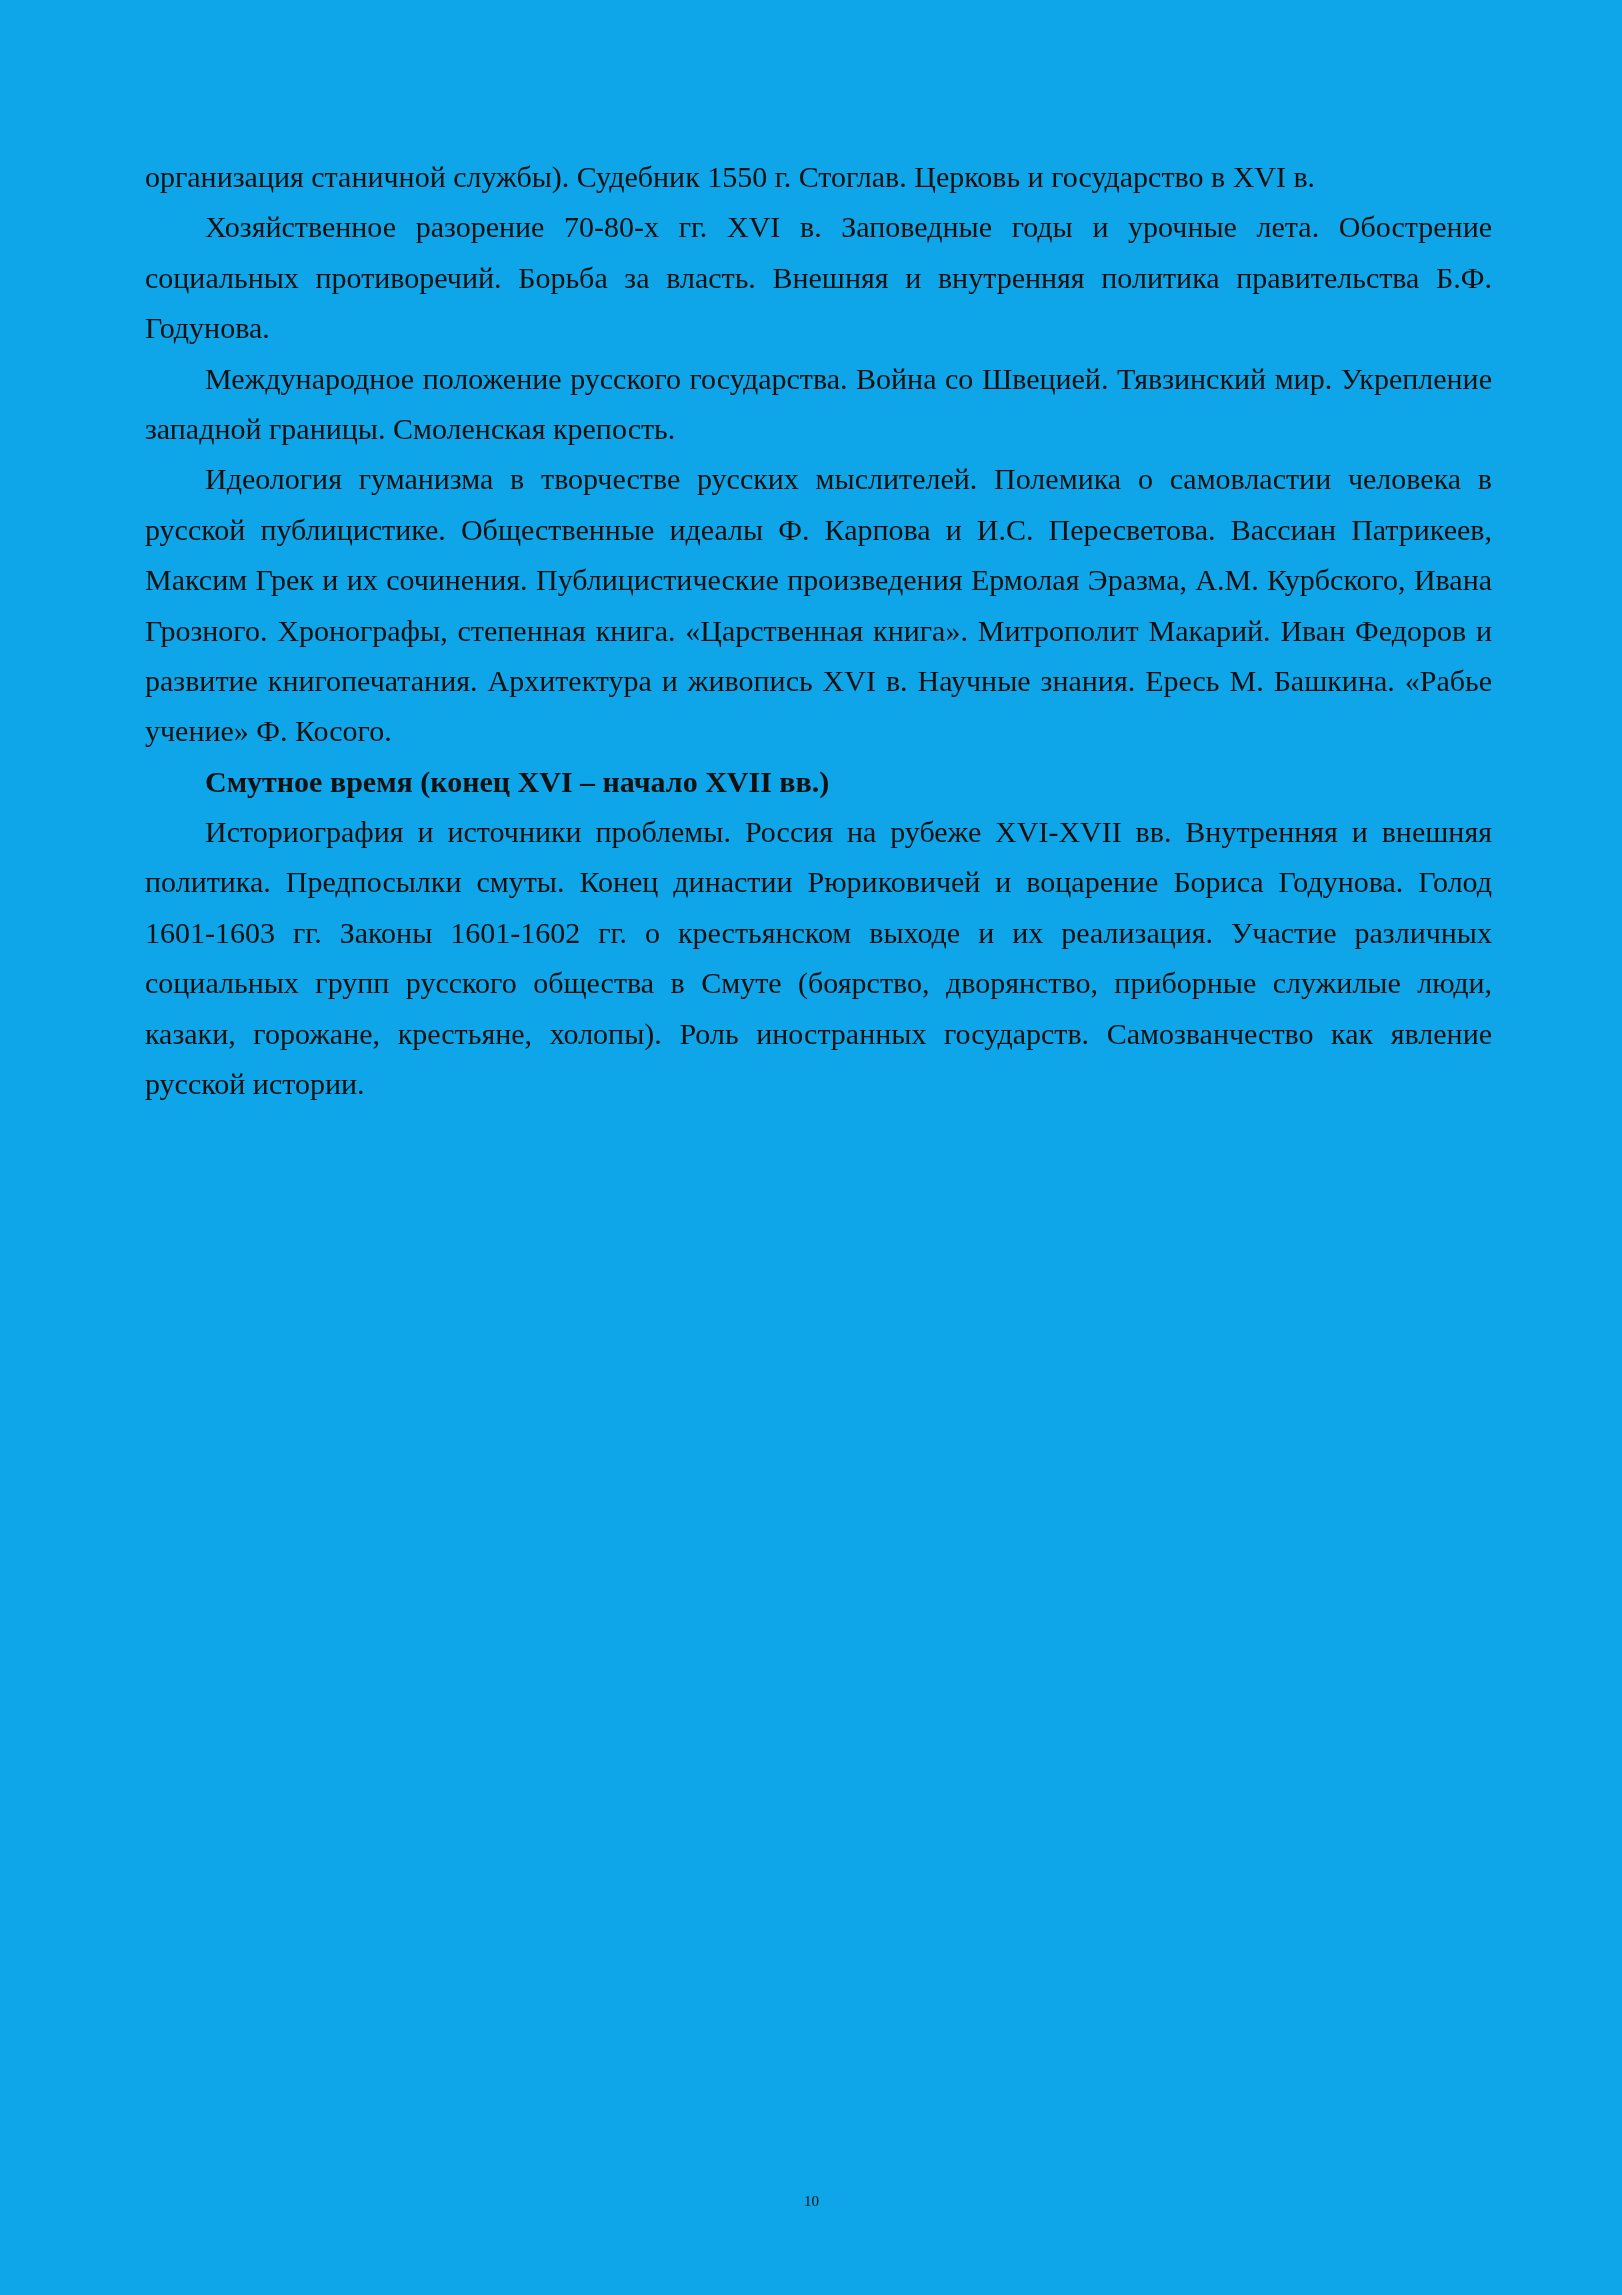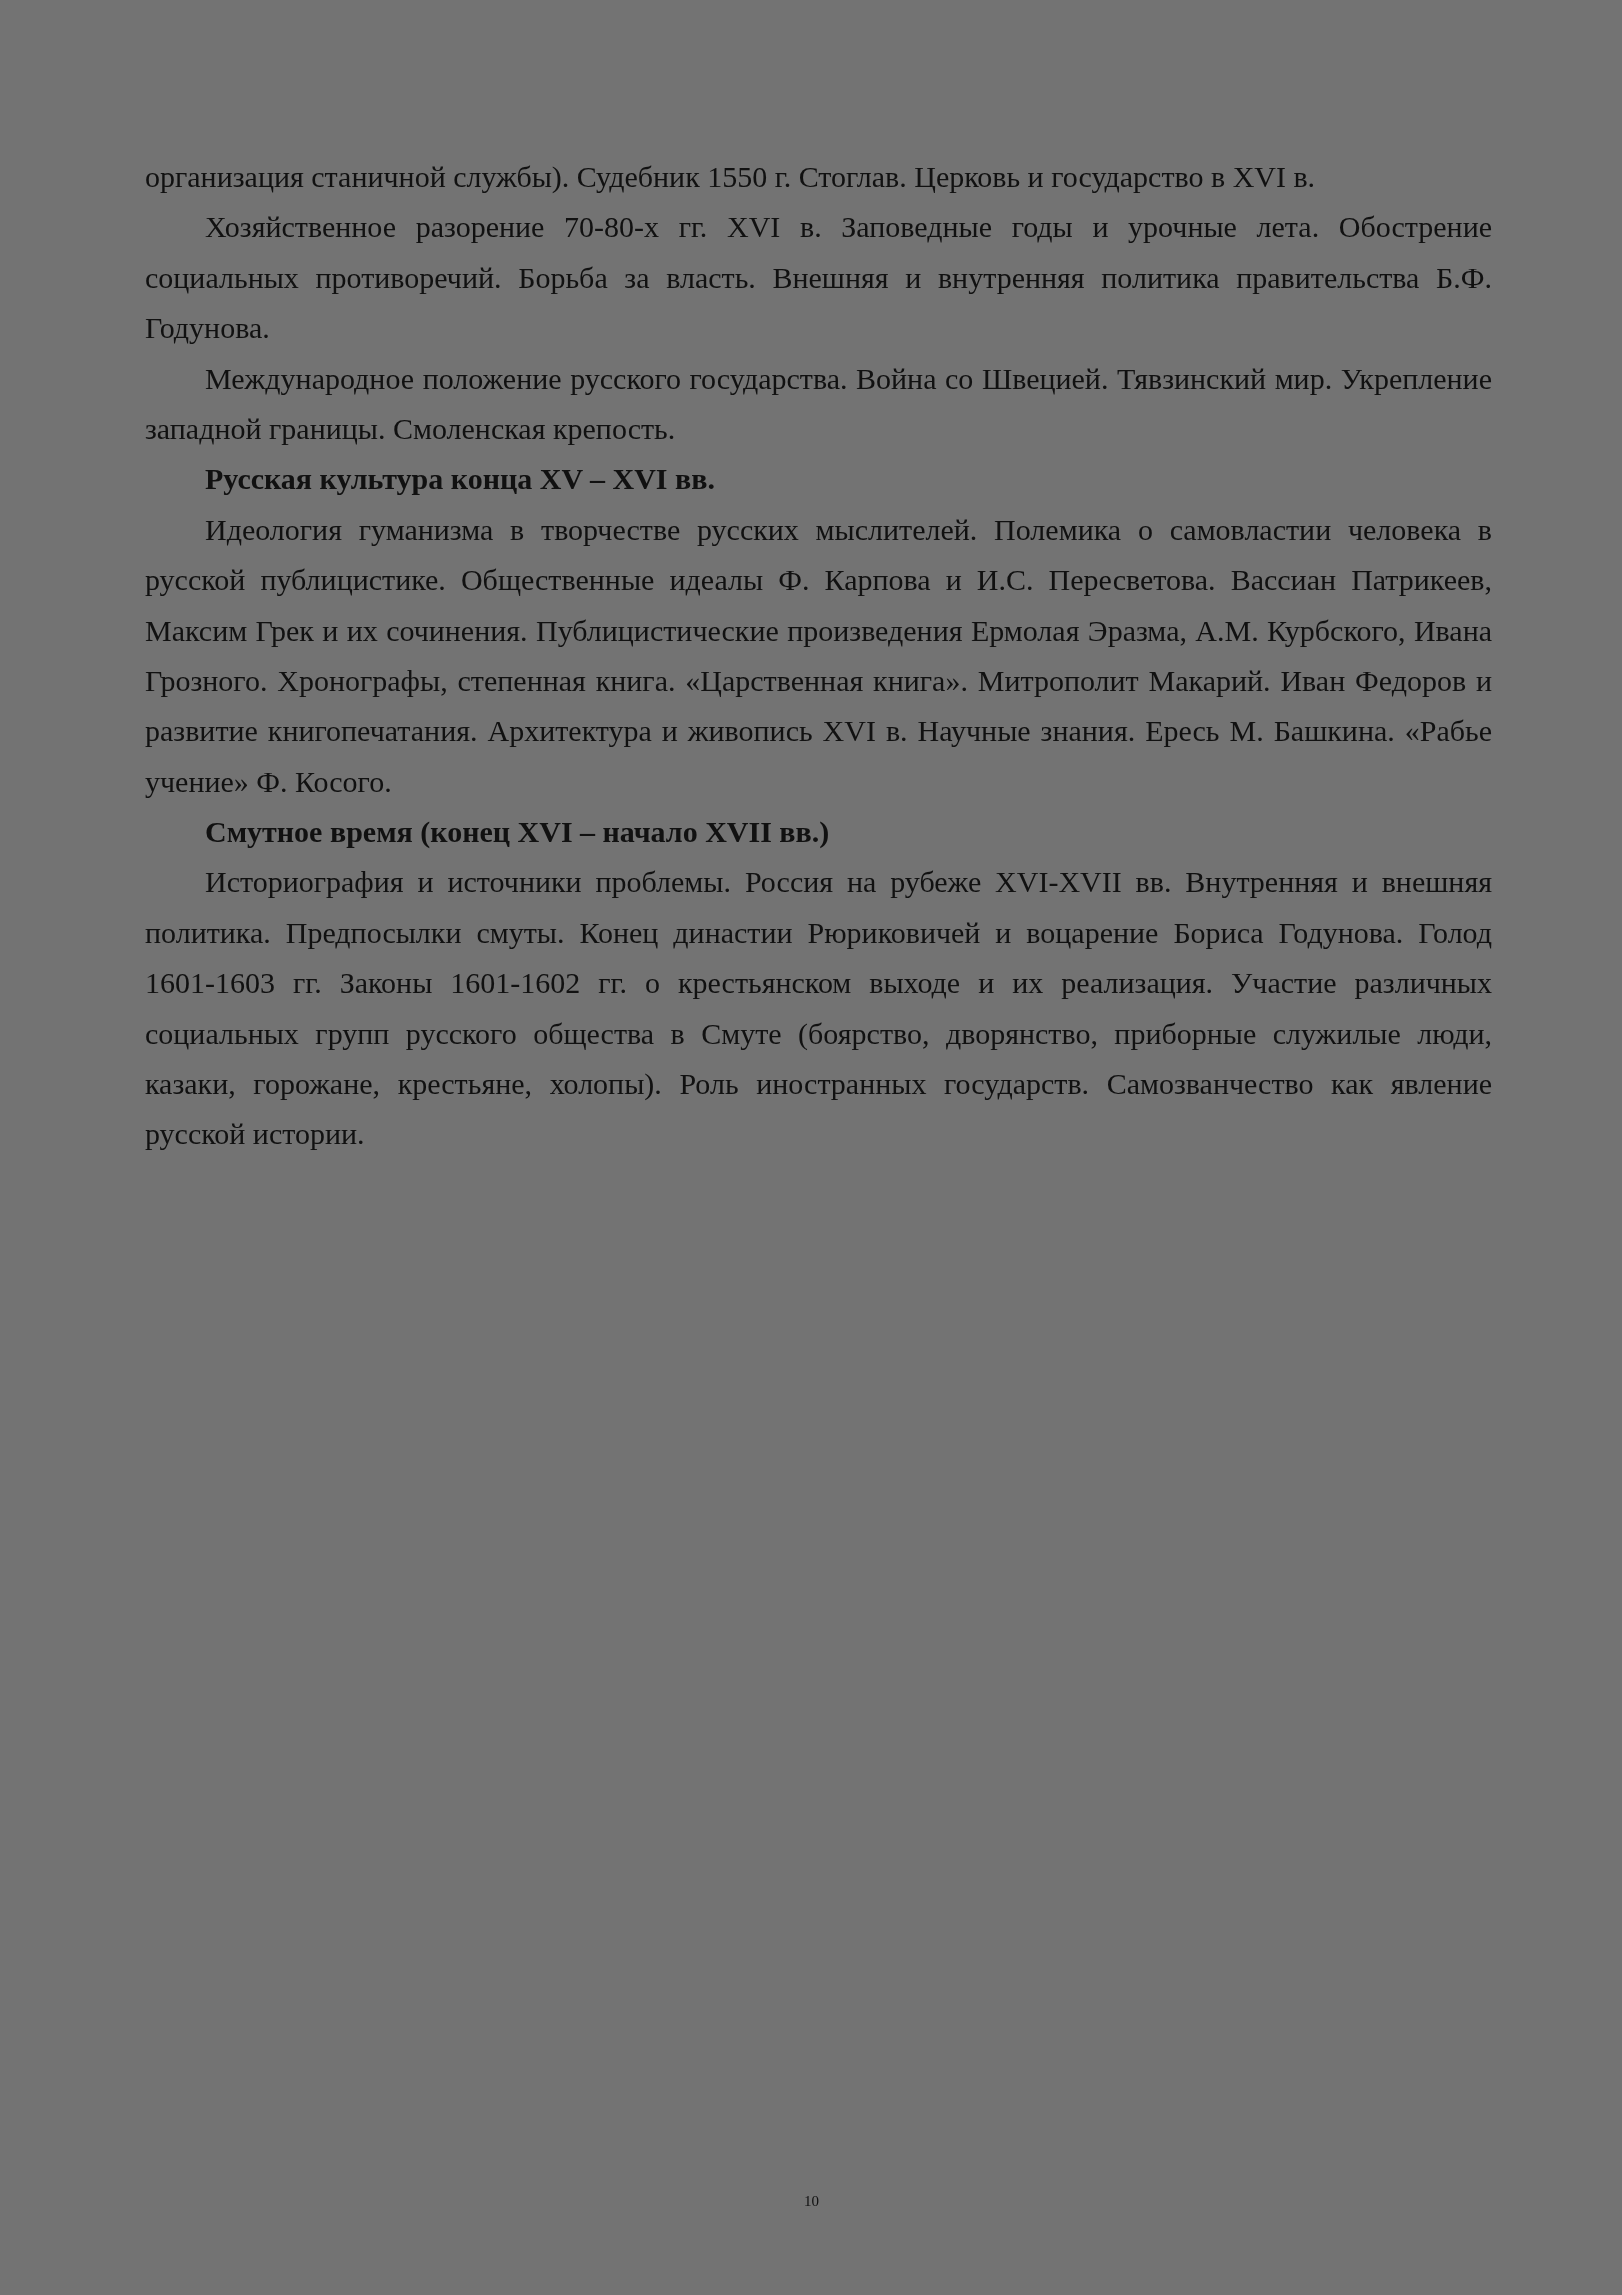--- a/index.html
+++ b/index.html
@@ -3,21 +3,21 @@
 <meta charset="utf-8">
 <style>
   html, body {
     margin: 0;
     padding: 0;
     background: #ffffff;
   }
   .page {
     width: 1623px;
     height: 2295px;
-    background: #737373;
+    background: #0ea5e9;
     position: relative;
     box-sizing: border-box;
     padding: 152px 131px 0 145px;
     font-family: "Liberation Serif", "DejaVu Serif", serif;
     color: #000000;
   }
   .body-text {
     font-size: 30px;
     line-height: 1.68;
     text-align: justify;
@@ -51,21 +51,20 @@
 </style>
 </head>
 <body>
 
 <div class="page">
   <div class="body-text">
 
     <p class="para noindent">организация станичной службы). Судебник 1550 г. Стоглав. Церковь и государство в XVI в.</p>
     <p class="para">Хозяйственное разорение 70-80-х гг. XVI в. Заповедные годы и урочные лета. Обострение социальных противоречий. Борьба за власть. Внешняя и внутренняя политика правительства Б.Ф. Годунова.</p>
     <p class="para">Международное положение русского государства. Война со Швецией. Тявзинский мир. Укрепление западной границы. Смоленская крепость.</p>
-    <p class="heading">Русская культура конца XV – XVI вв.</p>
     <p class="para">Идеология гуманизма в творчестве русских мыслителей. Полемика о самовластии человека в русской публицистике. Общественные идеалы Ф. Карпова и И.С. Пересветова.  Вассиан Патрикеев, Максим Грек и их сочинения. Публицистические произведения  Ермолая Эразма, А.М. Курбского, Ивана Грозного. Хронографы, степенная книга. «Царственная книга». Митрополит Макарий. Иван Федоров и развитие книгопечатания. Архитектура и живопись XVI в. Научные знания. Ересь М. Башкина. «Рабье учение» Ф. Косого.</p>
     <p class="heading">Смутное время (конец XVI – начало XVII вв.)</p>
     <p class="para">Историография и источники проблемы. Россия на рубеже XVI-XVII вв. Внутренняя и внешняя политика. Предпосылки смуты. Конец династии Рюриковичей и воцарение Бориса Годунова.  Голод 1601-1603 гг. Законы 1601-1602 гг. о крестьянском выходе и их реализация. Участие различных социальных групп русского общества в Смуте (боярство, дворянство, приборные служилые люди, казаки, горожане, крестьяне, холопы). Роль иностранных государств. Самозванчество как явление русской истории.</p>
 
   </div>
 
   <div class="pagenum">10</div>
 </div>
 
 

